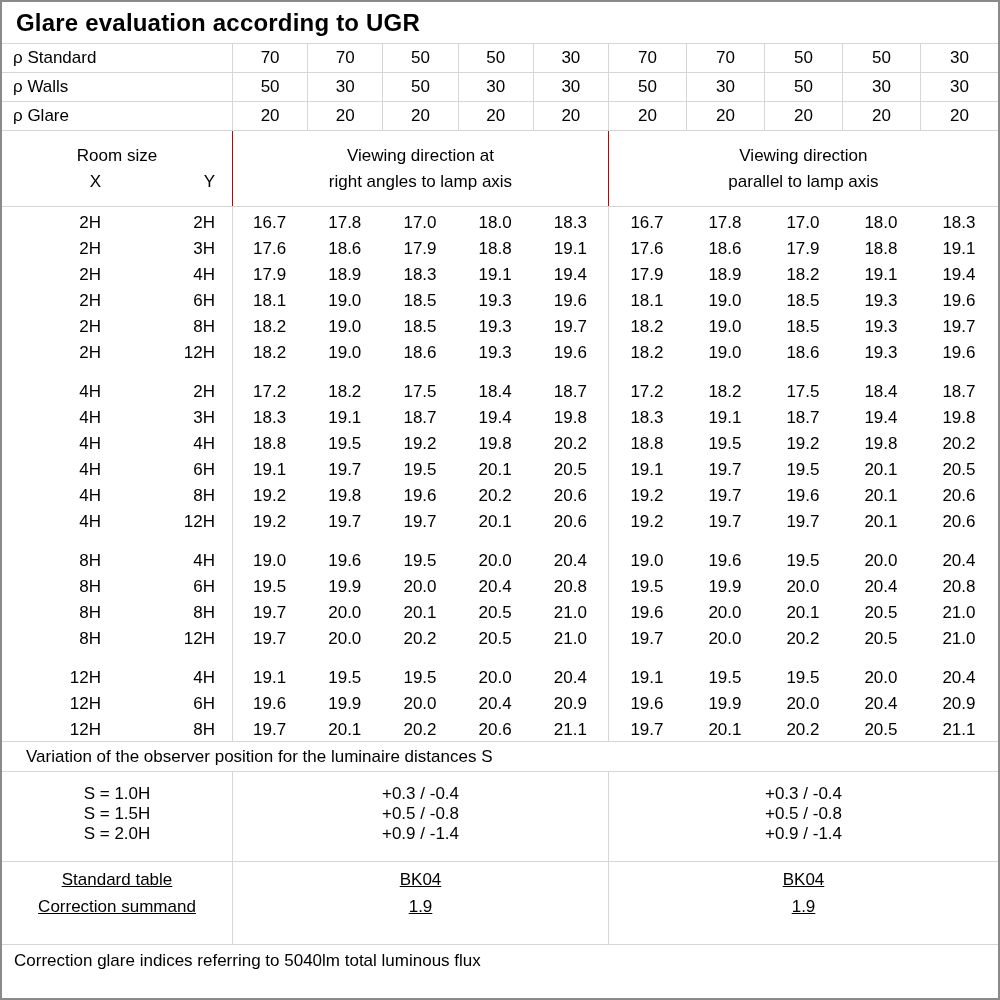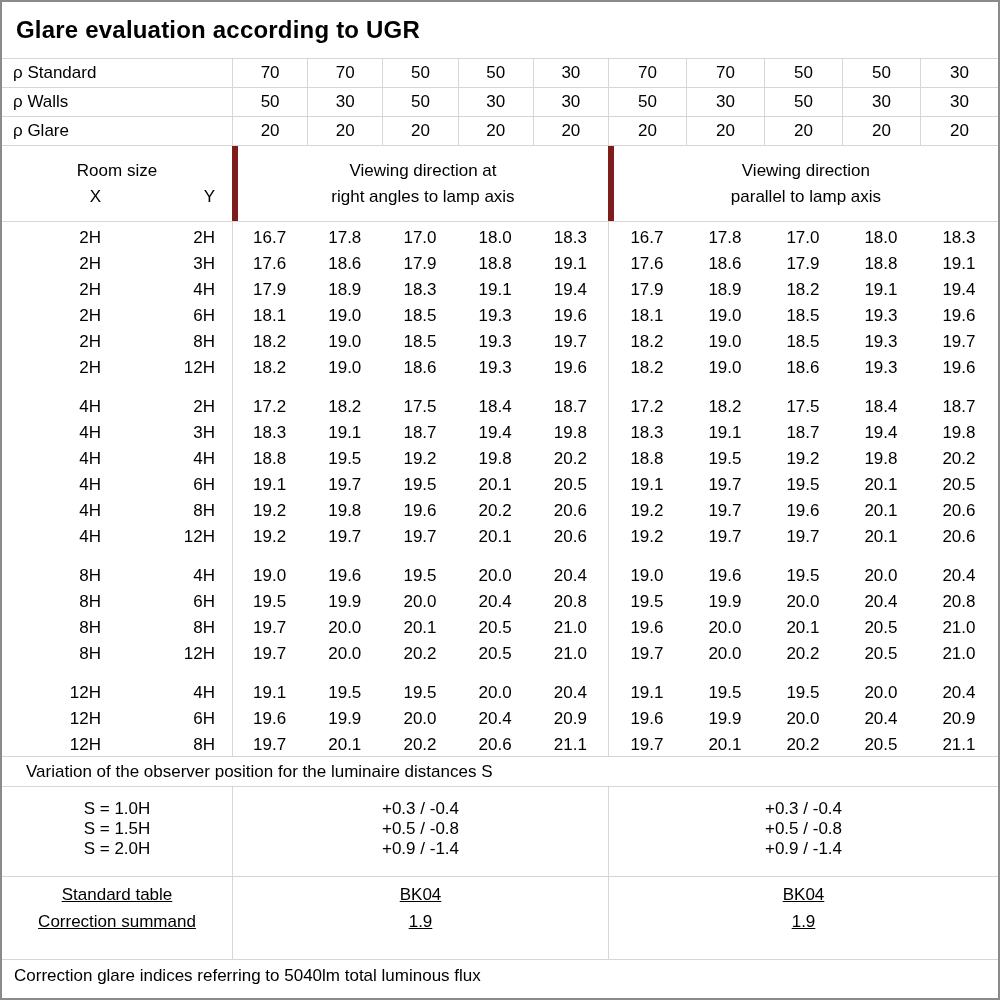--- a/index.html
+++ b/index.html
@@ -3,34 +3,34 @@
 <meta charset="utf-8">
 <style>
   * { margin:0; padding:0; box-sizing:border-box; }
   html,body { background:#ffffff; }
   body { font-family:"Liberation Sans", sans-serif; color:#000; }
   .sheet { width:1000px; height:1000px; border:2px solid #8a8a8a; background:#fff; overflow:hidden; }
 
   .grid  { display:grid; grid-template-columns:116px 114px repeat(5,75.2px) repeat(5,78px); }
   .grid3 { display:grid; grid-template-columns:230px 376px 390px; }
 
-  .title-row { height:57px; border-bottom:1px solid #d6d6d6; display:flex; align-items:center;
+  .title-row { height:42px; border-bottom:1px solid #d6d6d6; display:flex; align-items:center;
                padding-left:14px; font-size:24px; font-weight:bold; letter-spacing:0.2px; }
 
   .rho-row { height:29px; border-bottom:1px solid #d6d6d6; font-size:17px; }
   .rho-label { grid-column:1 / 3; display:flex; align-items:center; padding-left:11px; }
   .rho-val { border-left:1px solid #d6d6d6; display:flex; align-items:center; justify-content:center; }
 
   .header-row { height:76px; border-bottom:1px solid #d6d6d6; font-size:17px; }
   .hdr-label { grid-column:1 / 3; display:flex; flex-direction:column; justify-content:center; line-height:26px; }
   .room-size { text-align:center; }
   .xy-row { display:grid; grid-template-columns:116px 114px; }
   .hx, .hy { text-align:right; padding-right:17px; }
   .ghdr { display:flex; flex-direction:column; justify-content:center; text-align:center;
-          line-height:26px; border-left:6px solid #7f1d1d; }
+          line-height:26px; border-left:1px solid #7f1d1d; }
   .g1 { grid-column:3 / 8; }
   .g2 { grid-column:8 / 13; }
 
   .data-area { height:535px; border-bottom:1px solid #d6d6d6; position:relative;
                padding-top:3px; font-size:17px; overflow:hidden; }
   .vline { position:absolute; top:0; bottom:0; width:1px; background:#d6d6d6; }
   .vl1 { left:230px; } .vl2 { left:606px; }
   .block + .block { margin-top:13px; }
   .drow { height:26px; line-height:26px; }
   .dx { grid-column:1; text-align:right; padding-right:17px; }

